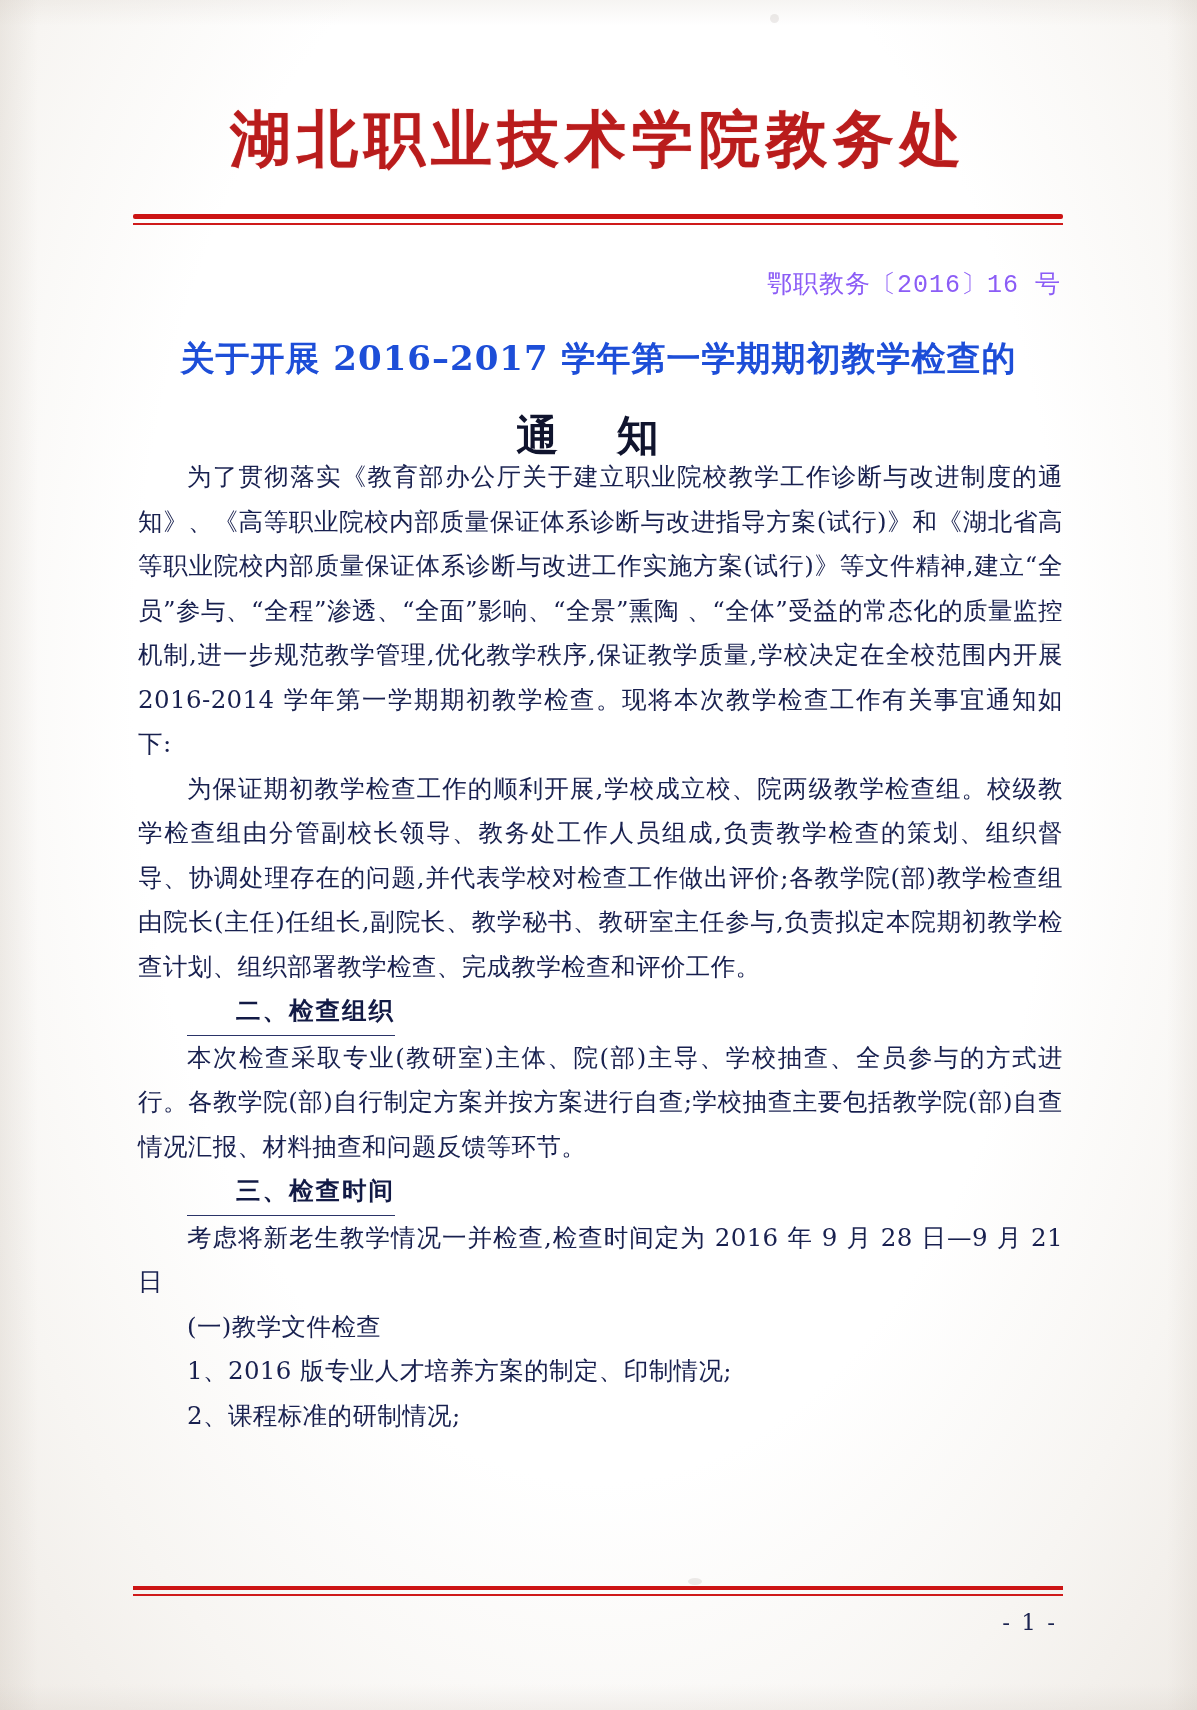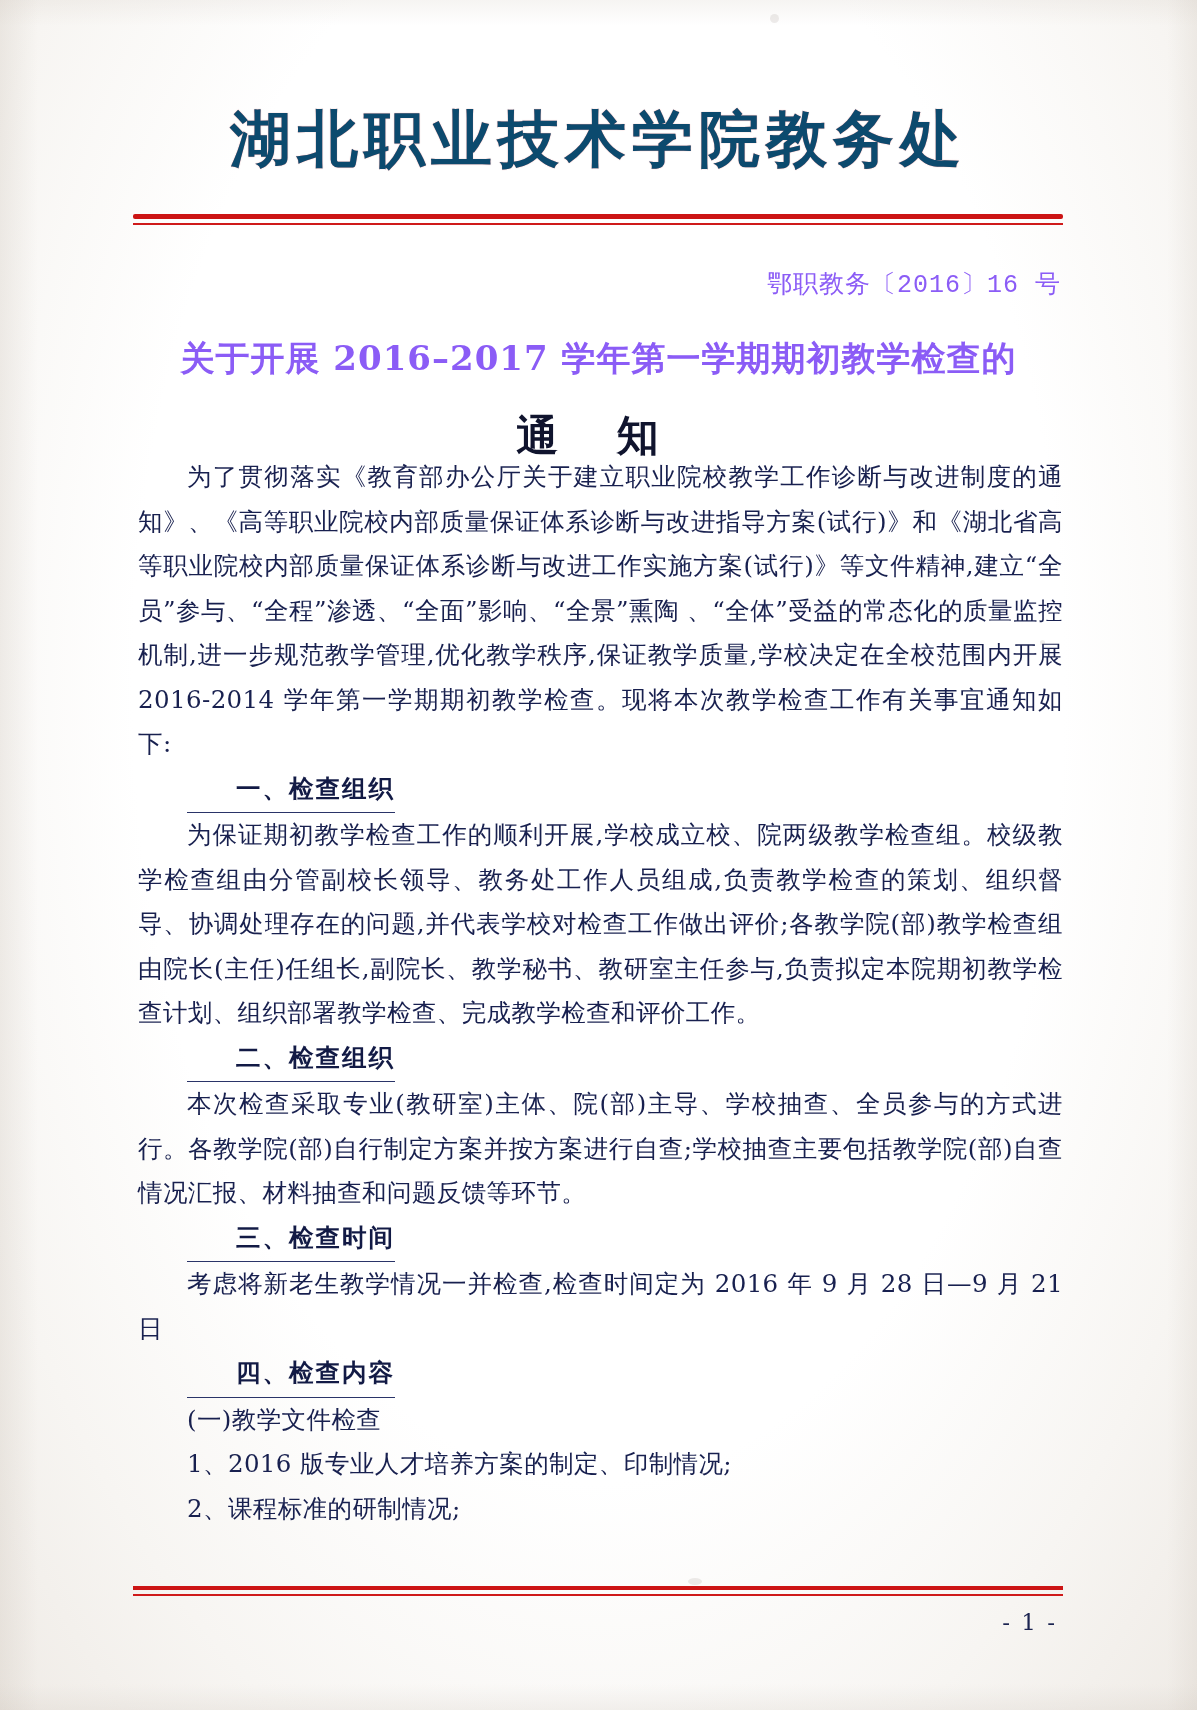--- a/index.html
+++ b/index.html
@@ -46,21 +46,21 @@
     left: 0;
     top: 104px;
     width: 100%;
     text-align: center;
   }
   .masthead-title {
     font-family: "DejaVu Serif", "Liberation Serif", serif;
     font-weight: bold;
     font-size: 61px;
     letter-spacing: 6px;
-    color: #0c4a6e;
+    color: #b91c1c;
     line-height: 1.15;
     text-shadow: 0 0 1px rgba(211,21,21,0.55);
     white-space: nowrap;
   }
   .rule-wrap {
     position: absolute;
     left: 133px;
     top: 214px;
     width: 930px;
   }
@@ -90,21 +90,21 @@
   
   .title-line1 {
     position: absolute;
     left: 0;
     top: 336px;
     width: 100%;
     text-align: center;
     font-size: 34px;
     font-weight: bold;
     letter-spacing: 1px;
-    color: #8b5cf6;
+    color: #1d4ed8;
   }
   .title-line2 {
     position: absolute;
     left: 0;
     top: 408px;
     width: 100%;
     text-align: center;
     font-size: 42px;
     font-weight: bold;
     letter-spacing: 22px;
@@ -192,38 +192,32 @@
   <div class="docnum">鄂职教务〔2016〕16 号</div>
 
   <div class="title-line1">关于开展 2016–2017 学年第一学期期初教学检查的</div>
   <div class="title-line2">通    知</div>
 
   <div class="body">
 
 
     <p class="indent2">为了贯彻落实《教育部办公厅关于建立职业院校教学工作诊断与改进制度的通知》、《高等职业院校内部质量保证体系诊断与改进指导方案(试行)》和《湖北省高等职业院校内部质量保证体系诊断与改进工作实施方案(试行)》等文件精神,建立“全员”参与、“全程”渗透、“全面”影响、“全景”熏陶 、“全体”受益的常态化的质量监控机制,进一步规范教学管理,优化教学秩序,保证教学质量,学校决定在全校范围内开展 2016-2014 学年第一学期期初教学检查。现将本次教学检查工作有关事宜通知如下:</p>
 
-    <p class="heading">
-      <span class="heading-ul">一、检查组织</span>
-    </p>
     <p class="indent2">为保证期初教学检查工作的顺利开展,学校成立校、院两级教学检查组。校级教学检查组由分管副校长领导、教务处工作人员组成,负责教学检查的策划、组织督导、协调处理存在的问题,并代表学校对检查工作做出评价;各教学院(部)教学检查组由院长(主任)任组长,副院长、教学秘书、教研室主任参与,负责拟定本院期初教学检查计划、组织部署教学检查、完成教学检查和评价工作。</p>
 
     <p class="heading">
       <span class="heading-ul">二、检查组织</span>
     </p>
     <p class="indent2">本次检查采取专业(教研室)主体、院(部)主导、学校抽查、全员参与的方式进行。各教学院(部)自行制定方案并按方案进行自查;学校抽查主要包括教学院(部)自查情况汇报、材料抽查和问题反馈等环节。</p>
 
     <p class="heading">
       <span class="heading-ul">三、检查时间</span>
     </p>
     <p class="indent2">考虑将新老生教学情况一并检查,检查时间定为 2016 年 9 月 28 日—9 月 21 日</p>
 
-    <p class="heading">
-      <span class="heading-ul">四、检查内容</span>
-    </p>
 
     <p class="indent2">(一)教学文件检查</p>
 
     <p class="indent2">1、2016 版专业人才培养方案的制定、印制情况;</p>
     <p class="indent2">2、课程标准的研制情况;</p>
   </div>
 
   <div class="footer-rule-wrap">
     <div class="footer-rule-thick"></div>
     <div class="footer-rule-thin"></div>

